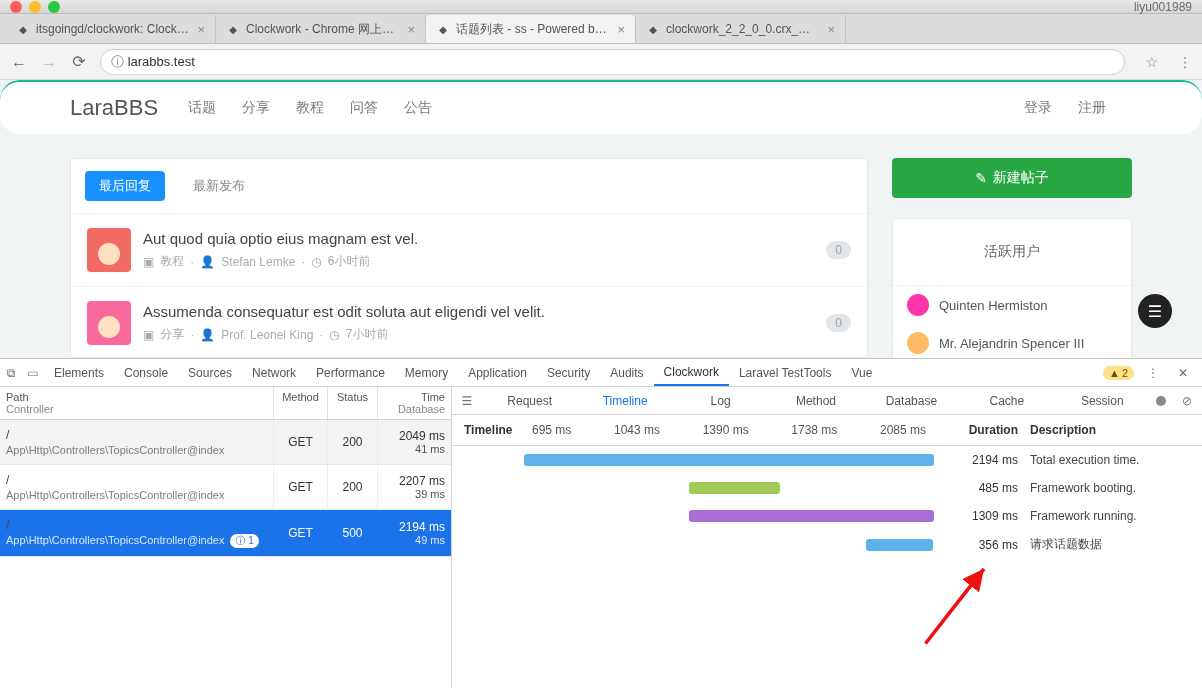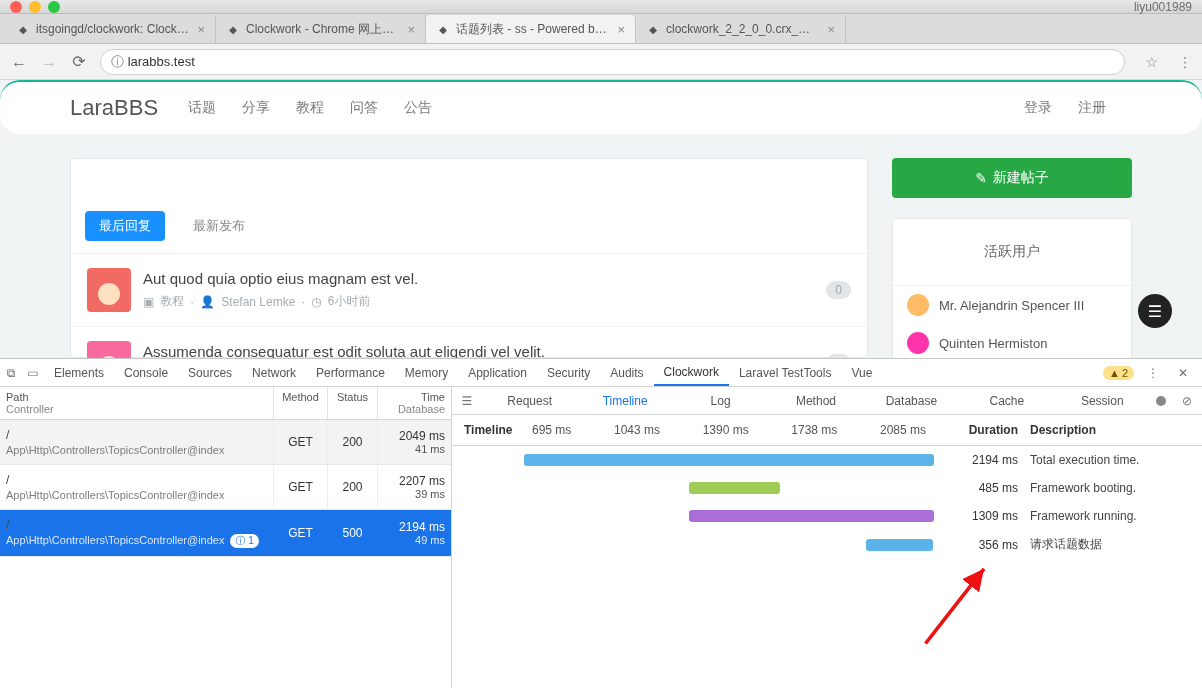--- a/index.html
+++ b/index.html
@@ -25,21 +25,21 @@
 
 .site { background:#f1f4f5; }
 .sitebar { height:54px; background:#fff; border-top:2px solid #17b794; display:flex; align-items:center; padding:0 70px;border-radius:20px; }
 .brand { font-size:22px; color:#555; margin-right:30px; }
 .navlink { color:#7a7a7a; margin-right:26px; font-size:14px; cursor:pointer; }
 .rightnav { margin-left:auto; display:flex; }
 
 .page { display:flex; padding:24px 70px 0; gap:24px; height:224px; overflow:hidden; }
 .leftcol { flex:1; background:#fff; border:1px solid #e4e8ea; border-radius:4px; }
 .lefttabs { display:flex; align-items:center; padding:12px 14px; gap:14px; border-bottom:1px solid #eef0f1; }
-.pill { padding:6px 14px; border-radius:4px; font-size:13px; cursor:pointer;margin-top:40px; }
+.pill { padding:6px 14px; border-radius:4px; font-size:13px; cursor:pointer; }
 .pill.active { background:#1890ff; color:#fff; }
 .pill.inactive { color:#888; }
 .topic { display:flex; align-items:center; padding:14px 16px; border-bottom:1px solid #f0f2f3; }
 .avatar { width:44px; height:44px; border-radius:4px; background:#eee; margin-right:12px; position:relative; overflow:hidden; }
 .avatar.a1{background:#f26a64}.avatar.a2{background:#f86a9e}
 .avface{position:absolute;left:50%;top:35%;width:22px;height:22px;background:#ffe0c0;border-radius:50%;transform:translateX(-50%)}
 .topic-title { font-size:15px; color:#444; margin-bottom:6px; }
 .meta { font-size:12px; color:#a8adb1; display:flex; align-items:center; gap:6px; }
 .badge0 { margin-left:auto; background:#e3e6e8; color:#9da3a7; padding:2px 9px; border-radius:10px; font-size:12px; }
 
@@ -212,26 +212,26 @@
 
     <div class="rightcol">
       <div class="newtopic">
         <span>✎</span>
         <span>新建帖子</span>
       </div>
       <div class="panel">
         <div class="panel-h">活跃用户</div>
         <div id="aus">
             <div class="usr">
+              <span class="uava" style="background:#f3a"></span>
+              <span>Quinten Hermiston</span>
+            </div>
+            <div class="usr">
               <span class="uava" style="background:#fb6"></span>
               <span>Mr. Alejandrin Spencer III</span>
-            </div>
-            <div class="usr">
-              <span class="uava" style="background:#f3a"></span>
-              <span>Quinten Hermiston</span>
             </div>
           </div>
       </div>
     </div>
   </div>
 </div>
 
 <div class="bug">☰</div>
 
 <div class="devtools">

